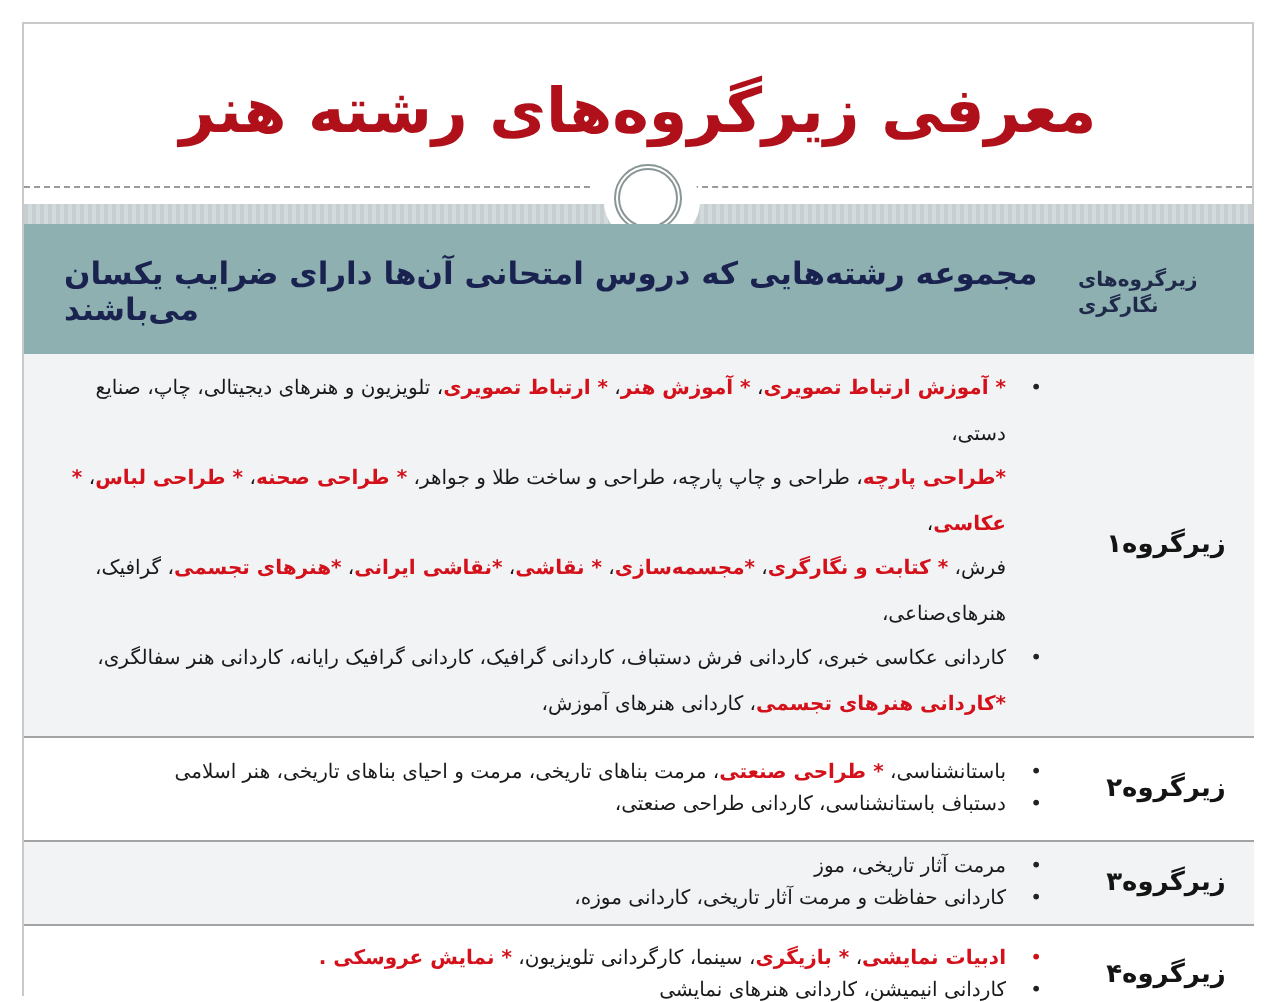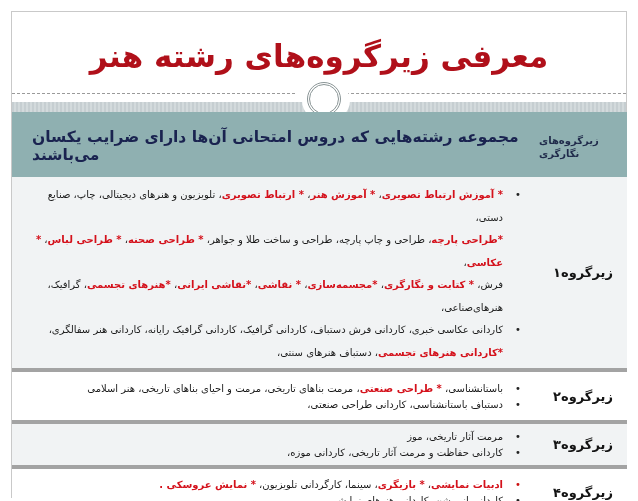--- a/index.html
+++ b/index.html
@@ -42,21 +42,21 @@
     .grid td, .grid th { vertical-align: middle; }
     .hdr { background: #8fb0b1; height: 65px; }
     .hdr .col-label {
       width: 88px; text-align: left; font-size: 10px; font-weight: bold;
       color: #1f2a4a; line-height: 13px; padding-top: 4px;
     }
     .hdr .col-title {
       text-align: left; font-size: 15.5px; font-weight: bold; color: #1a2350;
       padding-left: 20px; padding-top: 2px;
     }
-    .row td { border-bottom: 4px solid #a3a3a3; }
+    .row td { border-bottom: 1px solid #a3a3a3; }
     .row.shade { background: #f1f3f4; }
     .row.white { background: #ffffff; }
     .row.double td { border-bottom: 3px double #b9c3c6; }
     .grp {
       width: 88px; text-align: center; font-weight: bold; font-size: 13px;
       color: #141414; padding-top: 0;
     }
     .content { padding: 5px 14px 4px 8px; font-size: 10px; color: #1a1a1a; line-height: 22px; }
     .bl { position: relative; padding-right: 22px; }
     .bl::before {
@@ -85,21 +85,21 @@
         <div>زیرگروه‌های</div>
         <div>نگارگری</div>
       </th>
       <th class="col-title">مجموعه رشته‌هایی که دروس امتحانی آن‌ها دارای ضرایب یکسان می‌باشند</th>
     </tr>
 
     <tr class="row shade r1" style="height:148px">
       <td class="grp">زیرگروه۱</td>
       <td class="content">
             <div class="bl"><span class="red">* آموزش ارتباط تصویری</span><span>، </span><span class="red">* آموزش هنر</span><span>، </span><span class="red">* ارتباط تصویری</span><span>، تلویزیون و هنرهای دیجیتالی، چاپ، صنایع دستی،</span><br><span class="red">*طراحی پارچه</span><span>، طراحی و چاپ پارچه، طراحی و ساخت طلا و جواهر، </span><span class="red">* طراحی صحنه</span><span>، </span><span class="red">* طراحی لباس</span><span>، </span><span class="red">* عکاسی</span><span>،</span><br><span>فرش، </span><span class="red">* کتابت و نگارگری</span><span>، </span><span class="red">*مجسمه‌سازی</span><span>، </span><span class="red">* نقاشی</span><span>، </span><span class="red">*نقاشی ایرانی</span><span>، </span><span class="red">*هنرهای تجسمی</span><span>، گرافیک،</span><br><span>هنرهای‌صناعی،</span></div>
-            <div class="bl"><span>کاردانی عکاسی خبری، کاردانی فرش دستباف، کاردانی گرافیک، کاردانی گرافیک رایانه، کاردانی هنر سفالگری،</span><br><span class="red">*کاردانی هنرهای تجسمی</span><span>، دستباف هنرهای سنتی،</span></div>
+            <div class="bl"><span>کاردانی عکاسی خبری، کاردانی فرش دستباف، کاردانی گرافیک، کاردانی گرافیک رایانه، کاردانی هنر سفالگری،</span><br><span class="red">*کاردانی هنرهای تجسمی</span><span>، کاردانی هنرهای آموزش،</span></div>
           </td>
     </tr>
     <tr class="row white" style="height:52px">
       <td class="grp">زیرگروه۲</td>
       <td class="content tight">
             <div class="bl"><span>باستانشناسی، </span><span class="red">* طراحی صنعتی</span><span>، مرمت بناهای تاریخی، مرمت و احیای بناهای تاریخی، هنر اسلامی</span></div>
             <div class="bl"><span>دستباف باستانشناسی، کاردانی طراحی صنعتی،</span></div>
           </td>
     </tr>
     <tr class="row shade" style="height:34px">

